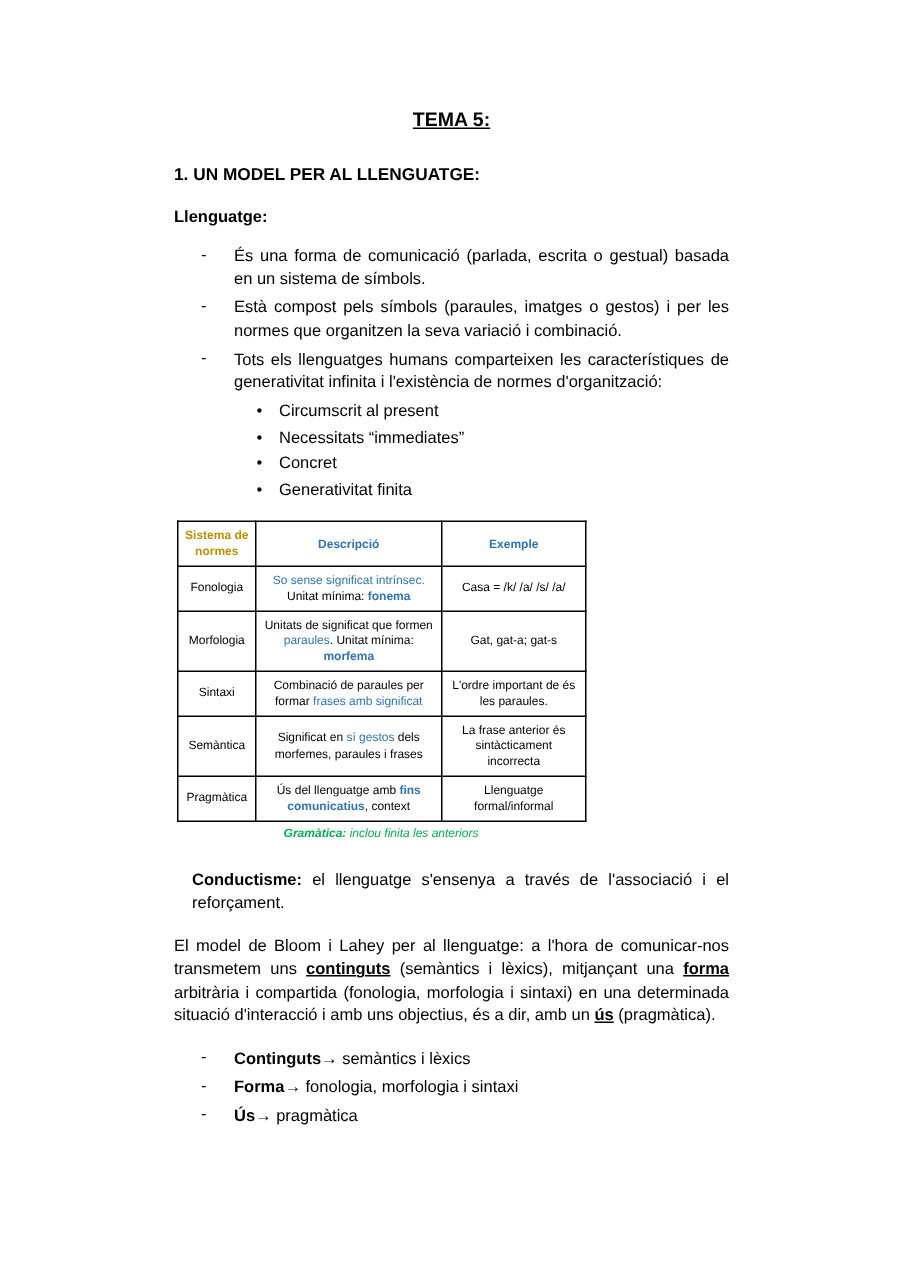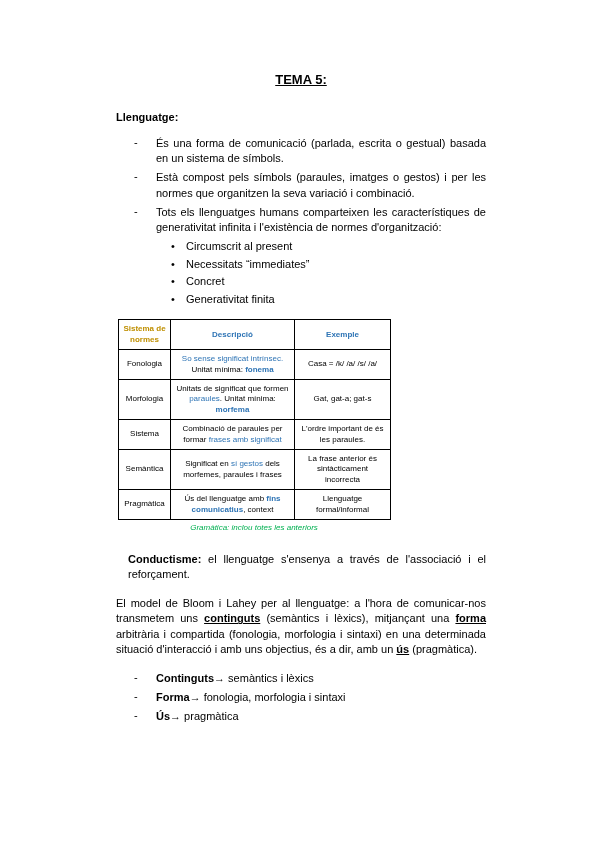--- a/index.html
+++ b/index.html
@@ -62,37 +62,38 @@
   .blue { color: #2E74B5; }
   .b { font-weight: bold; }
   .note {
     width: 272px;
     margin: 3px 0 0 2px;
     text-align: center;
     font-size: 8px;
     font-style: italic;
     color: #00B050;
   }
-  .note .term { font-weight: normal; }
+  .note .term { font-weight: bold; }
   .para {
     text-align: justify;
     line-height: 1.38;
     margin: 0 0 14px 0;
   }
   .para-gap-top { margin-top: 20px; margin-left: 12px; }
   .bold-u { font-weight: bold; text-decoration: underline; }
   .bold { font-weight: bold; }
 </style>
 </head>
 <body>
 
 <div class="page">
 
   <div class="doc-title">TEMA 5:</div>
 
+  <div class="h1">1. UN MODEL PER AL LLENGUATGE:</div>
 
   <div class="h2">Llenguatge:</div>
 
   <div class="dash-item">
     <span class="marker">-</span>
     <span class="txt">És una forma de comunicació (parlada, escrita o gestual) basada en un sistema de símbols.</span>
   </div>
   <div class="dash-item">
     <span class="marker">-</span>
     <span class="txt">Està compost pels símbols (paraules, imatges o gestos) i per les normes que organitzen la seva variació i combinació.</span>
@@ -137,38 +138,38 @@
         <td>Fonologia</td>
         <td><span class="blue">So sense significat intrínsec. </span><span>Unitat mínima: </span><span class="blue b">fonema</span></td>
         <td>Casa = /k/ /a/ /s/ /a/</td>
       </tr>
       <tr>
         <td>Morfologia</td>
         <td><span>Unitats de significat que formen </span><span class="blue">paraules</span><span>. Unitat mínima: </span><span class="blue b">morfema</span></td>
         <td>Gat, gat-a; gat-s</td>
       </tr>
       <tr>
-        <td>Sistema</td>
+        <td>Sintaxi</td>
         <td><span>Combinació de paraules per formar </span><span class="blue">frases amb significat</span></td>
         <td>L'ordre important de és les paraules.</td>
       </tr>
       <tr>
         <td>Semàntica</td>
         <td><span>Significat en </span><span class="blue">sí gestos</span><span> dels morfemes, paraules i frases</span></td>
         <td>La frase anterior és sintàcticament incorrecta</td>
       </tr>
       <tr>
         <td>Pragmàtica</td>
         <td><span>Ús del llenguatge amb </span><span class="blue b">fins comunicatius</span><span>, context</span></td>
         <td>Llenguatge formal/informal</td>
       </tr>
     </tbody>
   </table>
 
-  <div class="note"><span class="term">Gramàtica:</span><span> inclou totes les anteriors</span></div>
+  <div class="note"><span class="term">Gramàtica:</span><span> inclou finita les anteriors</span></div>
 
   <div class="para para-gap-top"><span class="bold">Conductisme:</span><span> el llenguatge s'ensenya a través de l'associació i el reforçament.</span></div>
 
 
   <div class="para"><span>El model de Bloom i Lahey per al llenguatge: a l'hora de comunicar-nos transmetem uns </span><span class="bold-u">continguts</span><span> (semàntics i lèxics), mitjançant una </span><span class="bold-u">forma</span><span> arbitrària i compartida (fonologia, morfologia i sintaxi) en una determinada situació d'interacció i amb uns objectius, és a dir, amb un </span><span class="bold-u">ús</span><span> (pragmàtica).</span></div>
 
   <div class="dash-item">
     <span class="marker">-</span>
     <span class="txt no-justify"><span class="bold">Continguts</span><span>→ semàntics i lèxics</span></span>
   </div>

